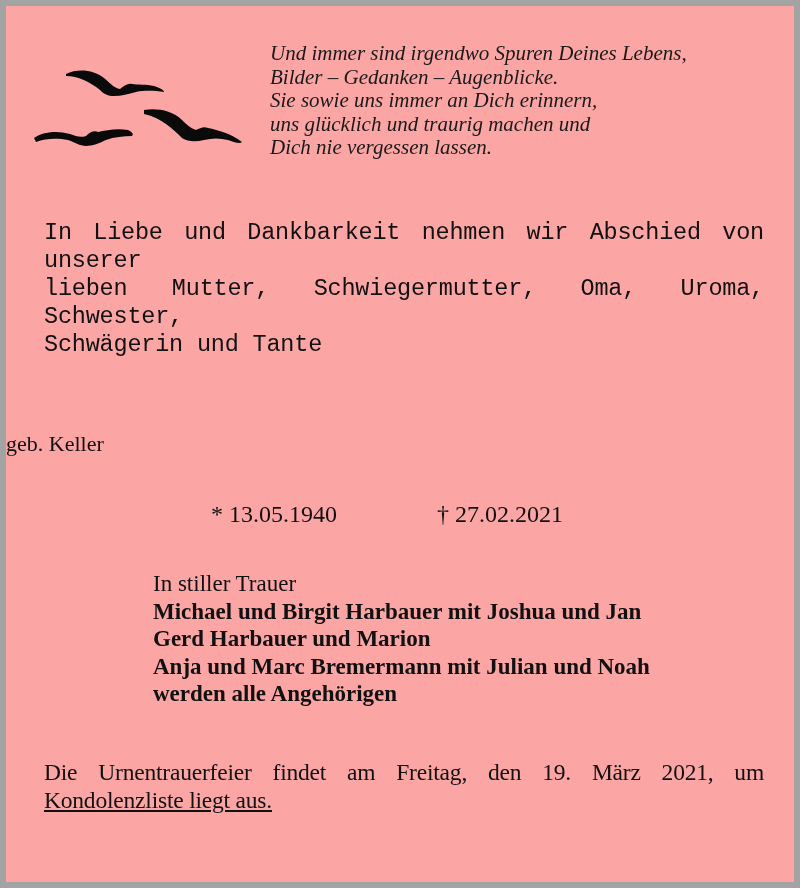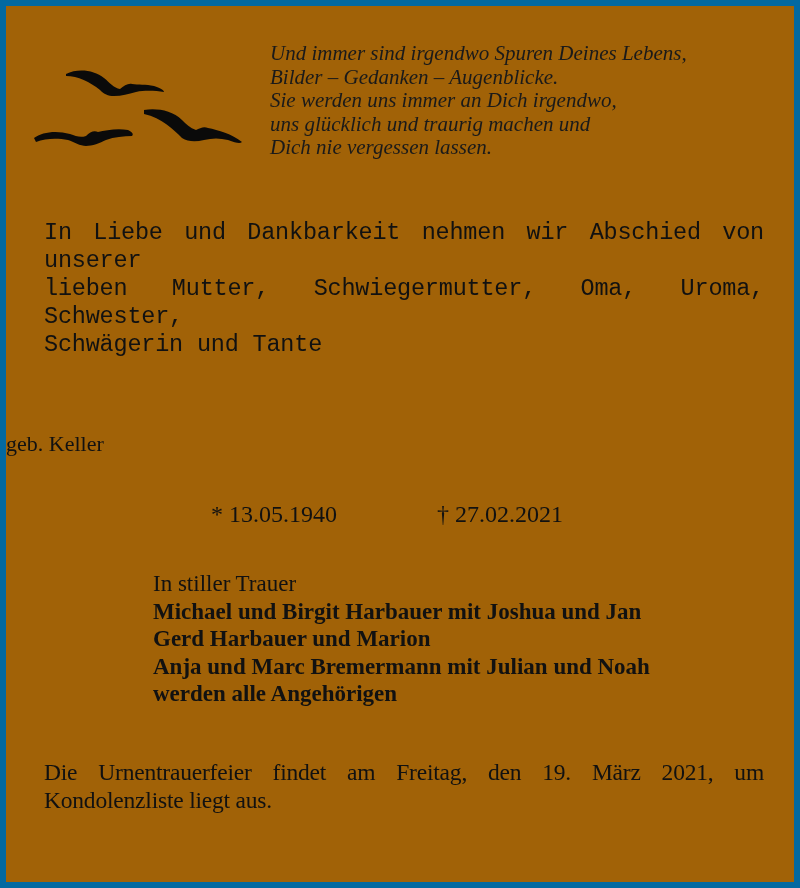--- a/index.html
+++ b/index.html
@@ -1,22 +1,22 @@
 <!DOCTYPE html>
 <html><head>
   <meta charset="utf-8">
   <style>
     html, body { margin: 0; padding: 0; background: #ffffff; }
     body { width: 800px; height: 888px; overflow: hidden; }
     .frame {
       position: absolute; left: 0; top: 0;
       width: 800px; height: 888px;
       box-sizing: border-box;
-      border: 6px solid #0369a1;
-      background: #a16207;
+      border: 6px solid #a3a3a3;
+      background: #fca5a5;
       color: #111111;
       font-family: "Liberation Serif", "DejaVu Serif", serif;
     }
     .birds {
       position: absolute; left: 22px; top: 52px;
       width: 222px; height: 100px;
     }
     .poem {
       position: absolute; left: 264px; top: 36px;
       font-style: italic;
@@ -58,21 +58,21 @@
       font-size: 23px; line-height: 27.5px;
     }
     .mourners .label { font-weight: normal; }
     .mourners .m { font-weight: bold; white-space: nowrap; }
     .service {
       position: absolute; left: 38px; top: 752px; width: 720px;
       font-size: 23.5px; line-height: 28px;
       letter-spacing: -0.2px;
     }
     .service span { display: block; text-align: justify; text-align-last: justify; white-space: nowrap; }
-    .service span.last { text-align-last: left; }
+    .service span.last { text-align-last: left; text-decoration: underline; }
     .service span.j { white-space: normal; }
   </style>
 </head>
 <body>
 
 <div class="frame">
 
   <div class="birds">
     <svg width="222" height="100" viewBox="0 0 222 100" xmlns="http://www.w3.org/2000/svg">
       <g fill="#0a0a0a">
@@ -82,21 +82,21 @@
         <path d="M116 52 C 128 50, 144 52, 154 62 C 158 66, 162 70, 168 72 C 172 70, 176 68, 180 70 C 190 72, 204 76, 214 84 C 212 86, 208 85, 200 82 C 192 80, 184 80, 176 82 C 168 84, 160 84, 154 80 C 146 72, 134 60, 116 56 Z"></path>
 
         <path d="M6 80 C 14 74, 28 72, 42 76 C 48 78, 52 80, 58 78 C 62 74, 66 72, 70 74 C 78 72, 90 70, 100 72 C 104 74, 106 76, 104 78 C 96 78, 86 79, 78 82 C 72 85, 64 88, 58 88 C 52 88, 46 84, 40 82 C 30 80, 18 80, 8 84 Z"></path>
       </g>
     </svg>
   </div>
 
   <div class="poem">
     <div>Und immer sind irgendwo Spuren Deines Lebens,</div>
     <div>Bilder – Gedanken – Augenblicke.</div>
-    <div>Sie werden uns immer an Dich irgendwo,</div>
+    <div>Sie sowie uns immer an Dich erinnern,</div>
     <div>uns glücklich und traurig machen und</div>
     <div>Dich nie vergessen lassen.</div>
   </div>
 
   <div class="intro">
     <span>In Liebe und Dankbarkeit nehmen wir Abschied von unserer</span>
     <span>lieben Mutter, Schwiegermutter, Oma, Uroma, Schwester,</span>
     <span class="last">Schwägerin und Tante</span>
   </div>
 

